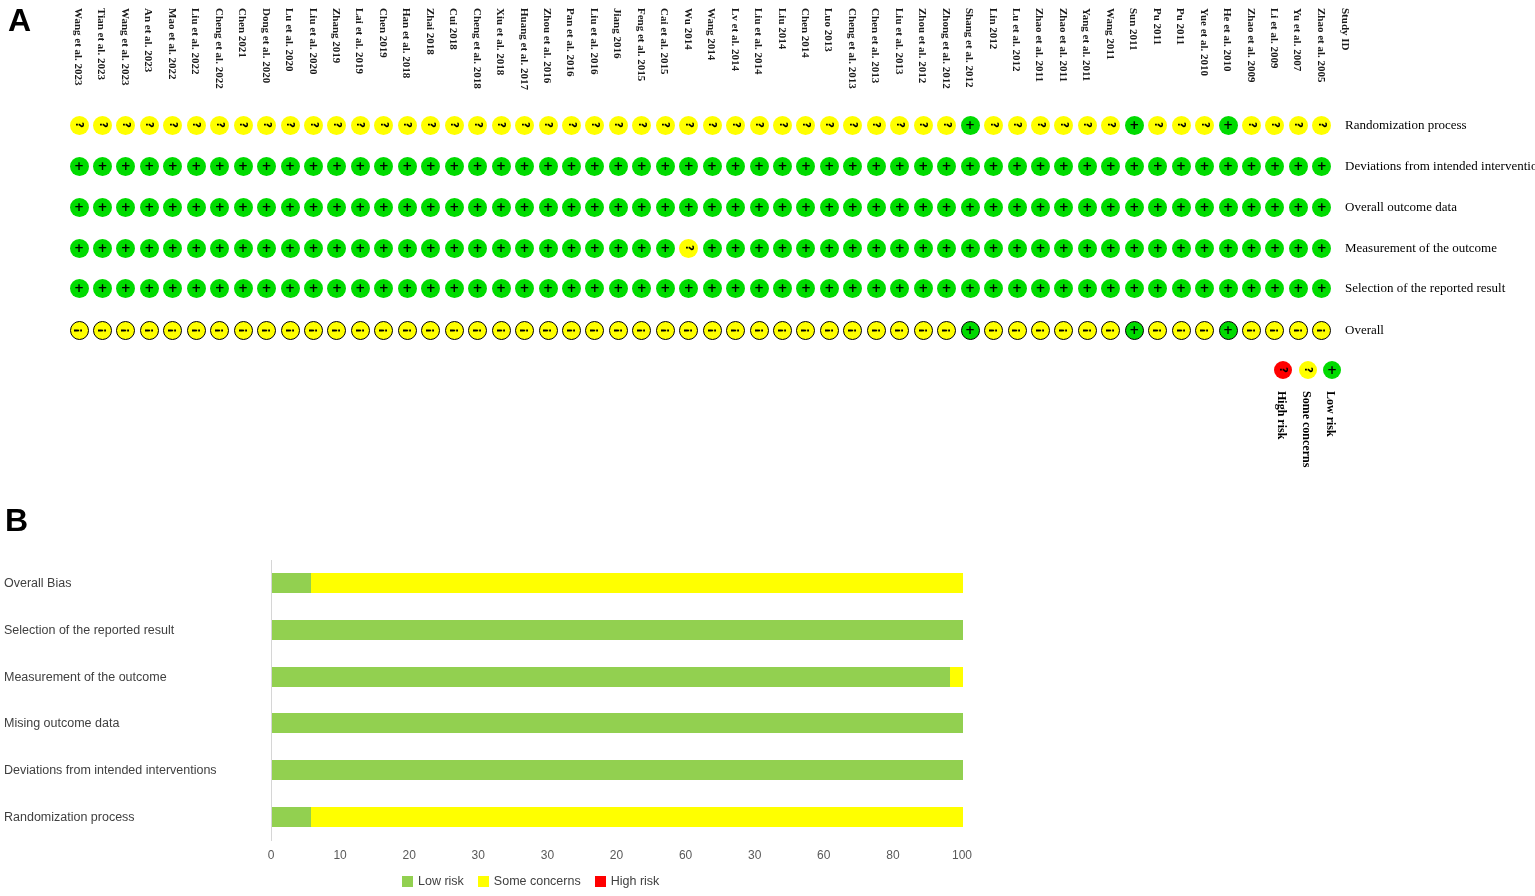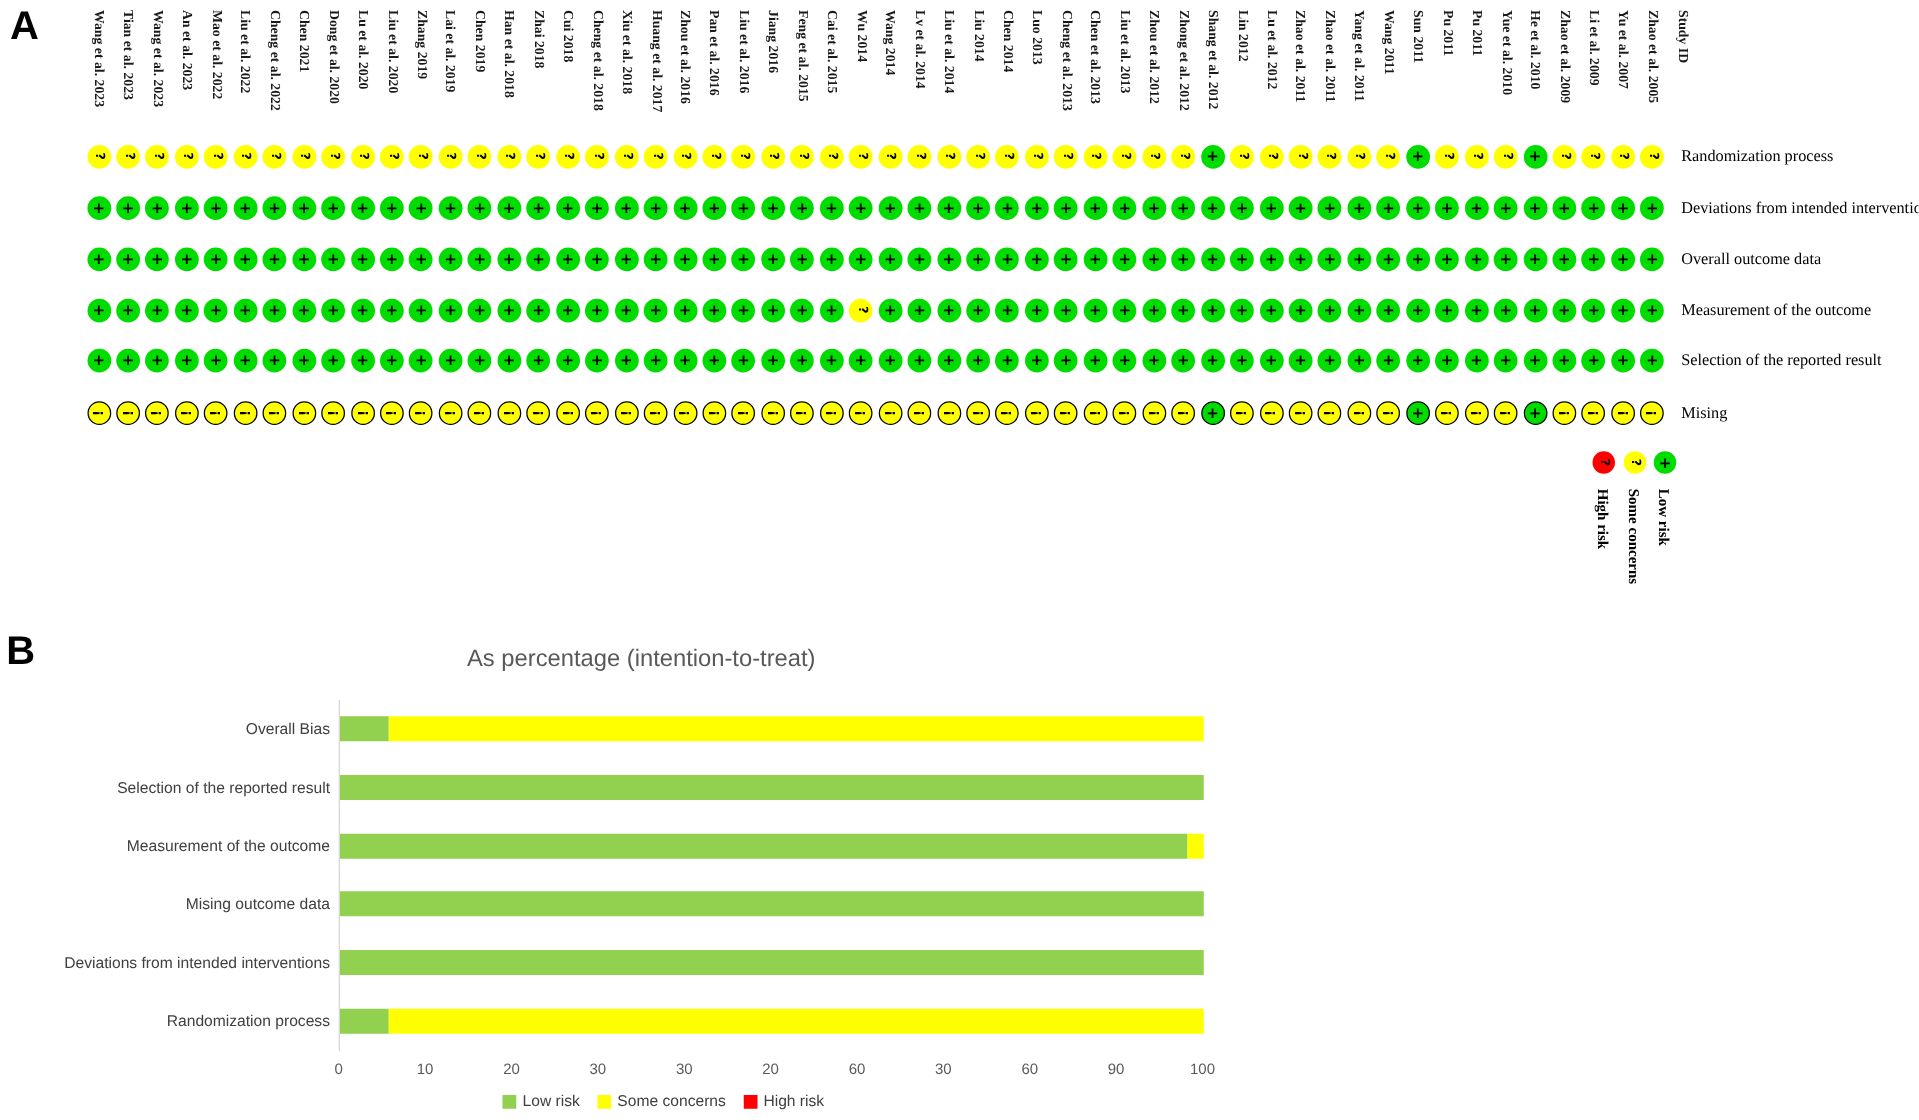--- a/index.html
+++ b/index.html
@@ -23,21 +23,21 @@
   .legend-a-circle{position:absolute;width:18px;height:18px;border-radius:50%;
        display:flex;align-items:center;justify-content:center;}
   .legend-a-label{position:absolute;white-space:nowrap;font-family:"Liberation Serif",serif;
        font-weight:bold;font-size:12px;color:#000;transform:rotate(90deg);transform-origin:0 0;}
   
   .chart-title{position:absolute;left:283px;top:517px;width:460px;text-align:center;
        font-family:"Liberation Sans",sans-serif;font-size:19px;color:#595959;}
   .axis-line{position:absolute;width:1px;background:#d6d6d6;}
   .bar{position:absolute;height:20px;display:flex;}
   .bar-seg{height:100%;}
-  .cat-label{position:absolute;width:260px;text-align:right;white-space:nowrap;
+  .cat-label{position:absolute;width:260px;white-space:nowrap;
        font-family:"Liberation Sans",sans-serif;font-size:12.5px;color:#404040;}
   .tick-label{position:absolute;width:30px;text-align:center;
        font-family:"Liberation Sans",sans-serif;font-size:12px;color:#595959;}
   .legend-b{position:absolute;left:402px;top:874px;display:flex;gap:14px;align-items:center;
        font-family:"Liberation Sans",sans-serif;font-size:12.5px;color:#404040;}
   .legend-b-item{display:flex;align-items:center;gap:5px;}
   .legend-b-swatch{width:11px;height:11px;display:inline-block;}
 </style>
 </head>
 <body>
@@ -1074,39 +1074,38 @@
       <div class="dot outlined" style="left: 1312.35px; top: 320.5px; background: rgb(255, 255, 0);">
         <span class="g g-excl">!</span>
       </div>
     </div>
   <div id="rowLabels">
       <div class="row-label" style="left: 1345px; top: 117px;">Randomization process</div>
       <div class="row-label" style="left: 1345px; top: 158px;">Deviations from intended interventions</div>
       <div class="row-label" style="left: 1345px; top: 199px;">Overall outcome data</div>
       <div class="row-label" style="left: 1345px; top: 240px;">Measurement of the outcome</div>
       <div class="row-label" style="left: 1345px; top: 280px;">Selection of the reported result</div>
-      <div class="row-label" style="left: 1345px; top: 322px;">Mising</div>
+      <div class="row-label" style="left: 1345px; top: 322px;">Overall</div>
     </div>
   <div id="legendA">
       <div class="legend-a-circle" style="left: 1274px; top: 361px; background: rgb(255, 0, 0);">
         <span class="g g-q">?</span>
       </div>
       <div class="legend-a-label" style="left: 1289px; top: 391px;">High risk</div>
       <div class="legend-a-circle" style="left: 1299px; top: 361px; background: rgb(255, 255, 0);">
         <span class="g g-q">?</span>
       </div>
       <div class="legend-a-label" style="left: 1314px; top: 391px;">Some concerns</div>
       <div class="legend-a-circle" style="left: 1323px; top: 361px; background: rgb(0, 219, 0);">
         <span class="g g-plus">+</span>
       </div>
       <div class="legend-a-label" style="left: 1338px; top: 391px;">Low risk</div>
     </div>
 
   <div class="panel-label" style="left:5px;top:502px;">B</div>
-  <div class="chart-title">As percentage (intention-to-treat)</div>
   <div id="plotB">
       <div class="axis-line" style="left: 271px; top: 560px; height: 281px;"></div>
       <div class="cat-label" style="left: 4px; top: 576px;">Overall Bias</div>
       <div class="bar" style="left: 272px; top: 573px;">
         <div class="bar-seg" style="width: 38.696px; background: rgb(146, 208, 80);"></div>
         <div class="bar-seg" style="width: 652.304px; background: rgb(255, 255, 0);"></div>
       </div>
       <div class="cat-label" style="left: 4px; top: 623px;">Selection of the reported result</div>
       <div class="bar" style="left: 272px; top: 620px;">
         <div class="bar-seg" style="width: 691px; background: rgb(146, 208, 80);"></div>
@@ -1131,21 +1130,21 @@
       </div>
       <div class="tick-label" style="left: 256px; top: 848px;">0</div>
       <div class="tick-label" style="left: 325.1px; top: 848px;">10</div>
       <div class="tick-label" style="left: 394.2px; top: 848px;">20</div>
       <div class="tick-label" style="left: 463.3px; top: 848px;">30</div>
       <div class="tick-label" style="left: 532.4px; top: 848px;">30</div>
       <div class="tick-label" style="left: 601.5px; top: 848px;">20</div>
       <div class="tick-label" style="left: 670.6px; top: 848px;">60</div>
       <div class="tick-label" style="left: 739.7px; top: 848px;">30</div>
       <div class="tick-label" style="left: 808.8px; top: 848px;">60</div>
-      <div class="tick-label" style="left: 877.9px; top: 848px;">90</div>
+      <div class="tick-label" style="left: 877.9px; top: 848px;">80</div>
       <div class="tick-label" style="left: 947px; top: 848px;">100</div>
       <div class="legend-b">
         <div class="legend-b-item">
           <div class="legend-b-swatch" style="background: rgb(146, 208, 80);"></div>
           <span>Low risk</span>
         </div>
         <div class="legend-b-item">
           <div class="legend-b-swatch" style="background: rgb(255, 255, 0);"></div>
           <span>Some concerns</span>
         </div>

